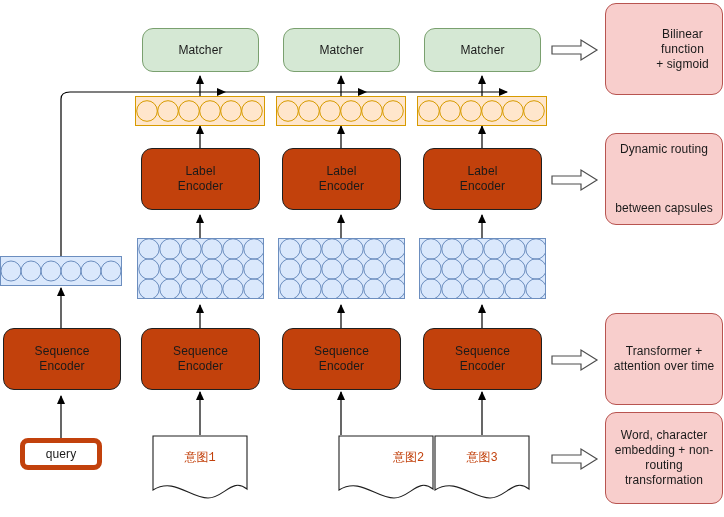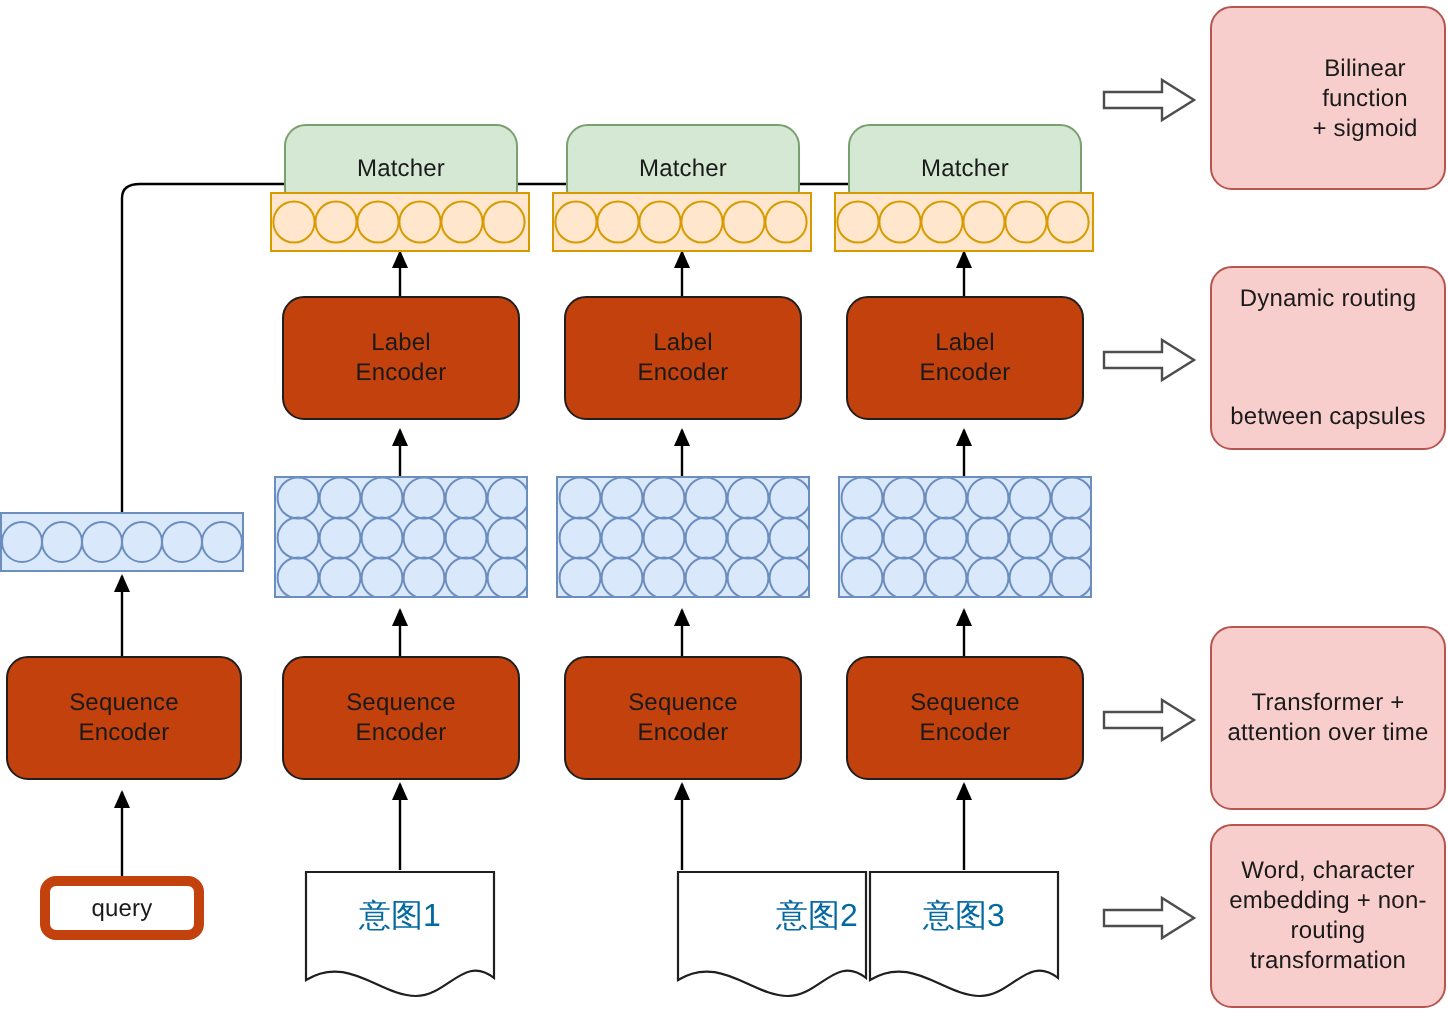--- a/index.html
+++ b/index.html
@@ -29,21 +29,20 @@
   }
   .rounded-box {
     border: 1px solid #1f1f1f;
     border-radius: 11px;
     background: #c2410c;
   }
   .matcher {
     border: 1px solid #7aa06f;
     background: #d5e8d4;
     border-radius: 11px;
-    margin-top: 34px;
   }
   .redbox {
     border: 1px solid #b85450;
     background: #f8cecc;
     border-radius: 11px;
     padding: 0 6px;
   }
   .qbox {
     border: 5px solid #c2410c;
     border-radius: 8px;
@@ -62,24 +61,24 @@
     border: 1px solid #d79b00;
     background: #ffe6cc;
   }
   .capsule-strip svg { display: block; }
   .doc-shape { position: absolute; }
   .doc-shape svg { display: block; }
   .doc-label {
     position: absolute;
     width: 100%;
     text-align: center;
-    font-size: 16px;
-    color: #0369a1;
+    font-size: 12px;
+    color: #c2410c;
     line-height: 15px;
-    font-family: Liberation Sans, sans-serif;
+    font-family: Liberation Mono, monospace;
   }
   .edge {
     position: absolute;
     left: 0;
     top: 0;
     width: 724px;
     height: 517px;
     pointer-events: none;
   }
   .blockarrow { position: absolute; }

